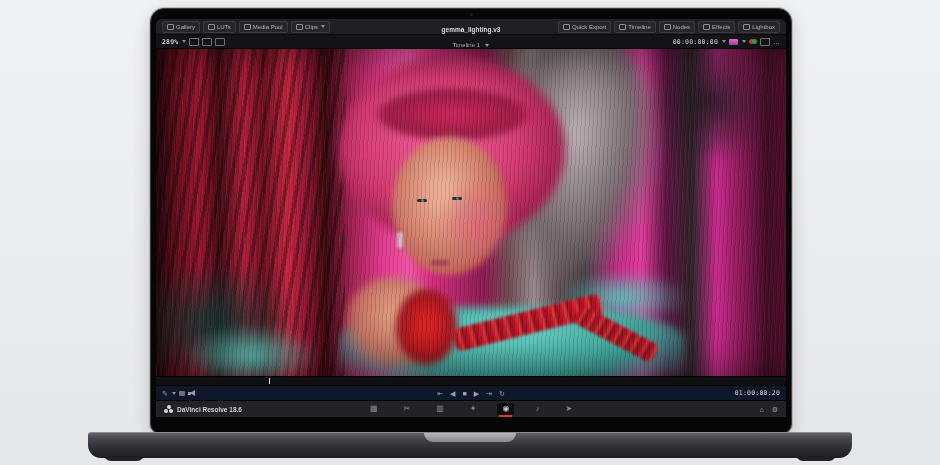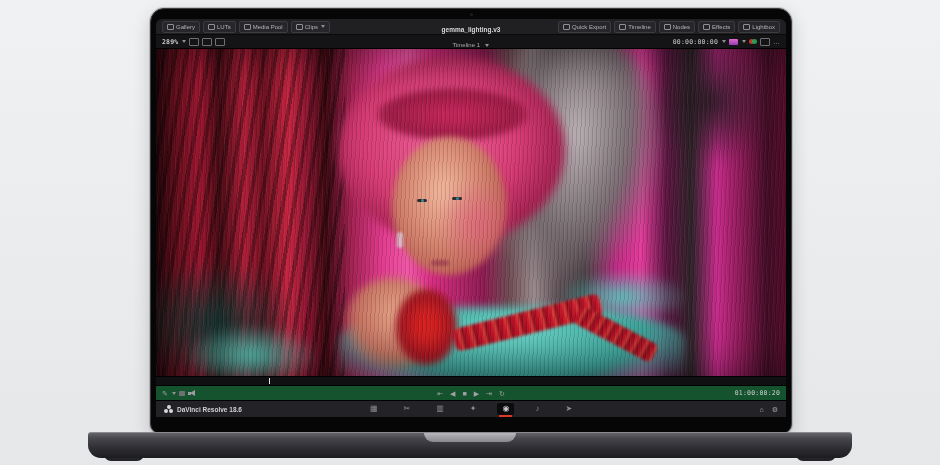--- a/index.html
+++ b/index.html
@@ -91,21 +91,21 @@
     background:repeating-linear-gradient(90deg,#b01024 0 5px,#f05040 5px 7px,#800a18 7px 10px);}
   .l-earring{left:38.2%;top:56%;width:6px;height:16px;border-radius:3px;background:#d8ccd4;filter:blur(1px);opacity:.8;}
   .fur-tex{border-radius:0;background:
      repeating-linear-gradient(93deg,rgba(0,0,0,.20) 0 1px,rgba(255,255,255,.05) 1px 2px,transparent 2px 4px),
      repeating-linear-gradient(87deg,rgba(255,255,255,.05) 0 1px,transparent 1px 5px);opacity:.65;}
   .vignette{border-radius:0;box-shadow:inset 0 0 50px rgba(0,0,0,.55);}
 
   
   .tstrip{position:relative;height:8px;background:#101012;border-top:1px solid #000;}
   .playhead{position:absolute;left:18%;top:1px;width:1px;height:6px;background:#e8e8e8;}
-  .transport{height:14px;background:#14532d;padding:0 6px;border-top:1px solid #000;}
+  .transport{height:14px;background:#0f172a;padding:0 6px;border-top:1px solid #000;}
   .t-glyph{font-size:7px;color:#a2a2a6;line-height:1;}
   .t-center{display:flex;gap:7px;align-items:center;justify-content:center;}
   .speaker{position:relative;width:8px;height:7px;display:inline-block;}
   .speaker i{position:absolute;left:0;top:2px;width:3px;height:3px;background:#9c9ca0;}
   .speaker u{position:absolute;left:2px;top:0;width:0;height:0;border-top:3.5px solid transparent;
              border-bottom:3.5px solid transparent;border-right:5px solid #9c9ca0;}
   .marker-ic{width:6px;height:5px;border-radius:1px;background:#6f6f74;display:inline-block;}
   .statusbar{height:16px;background:#232327;padding:0 8px;border-top:1px solid #000;}
   .brand{display:flex;align-items:center;gap:4px;}
   .dv-logo{position:relative;width:9px;height:9px;display:inline-block;}

